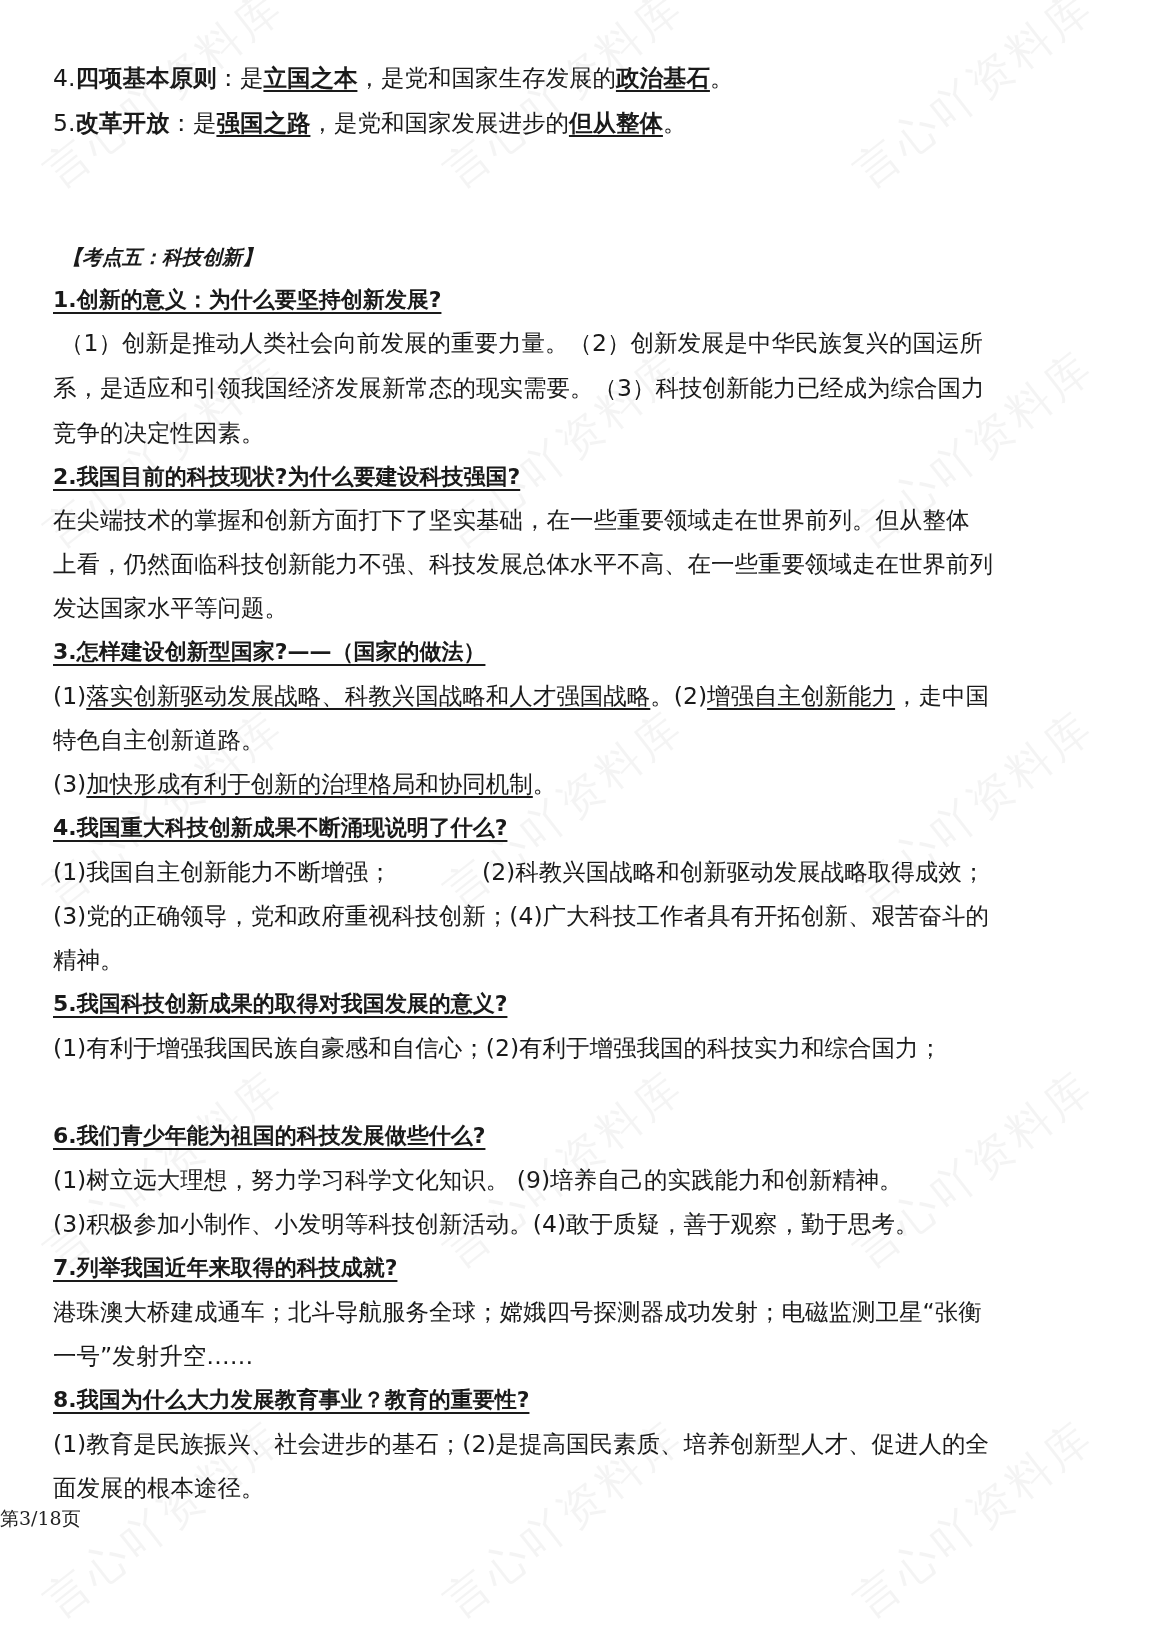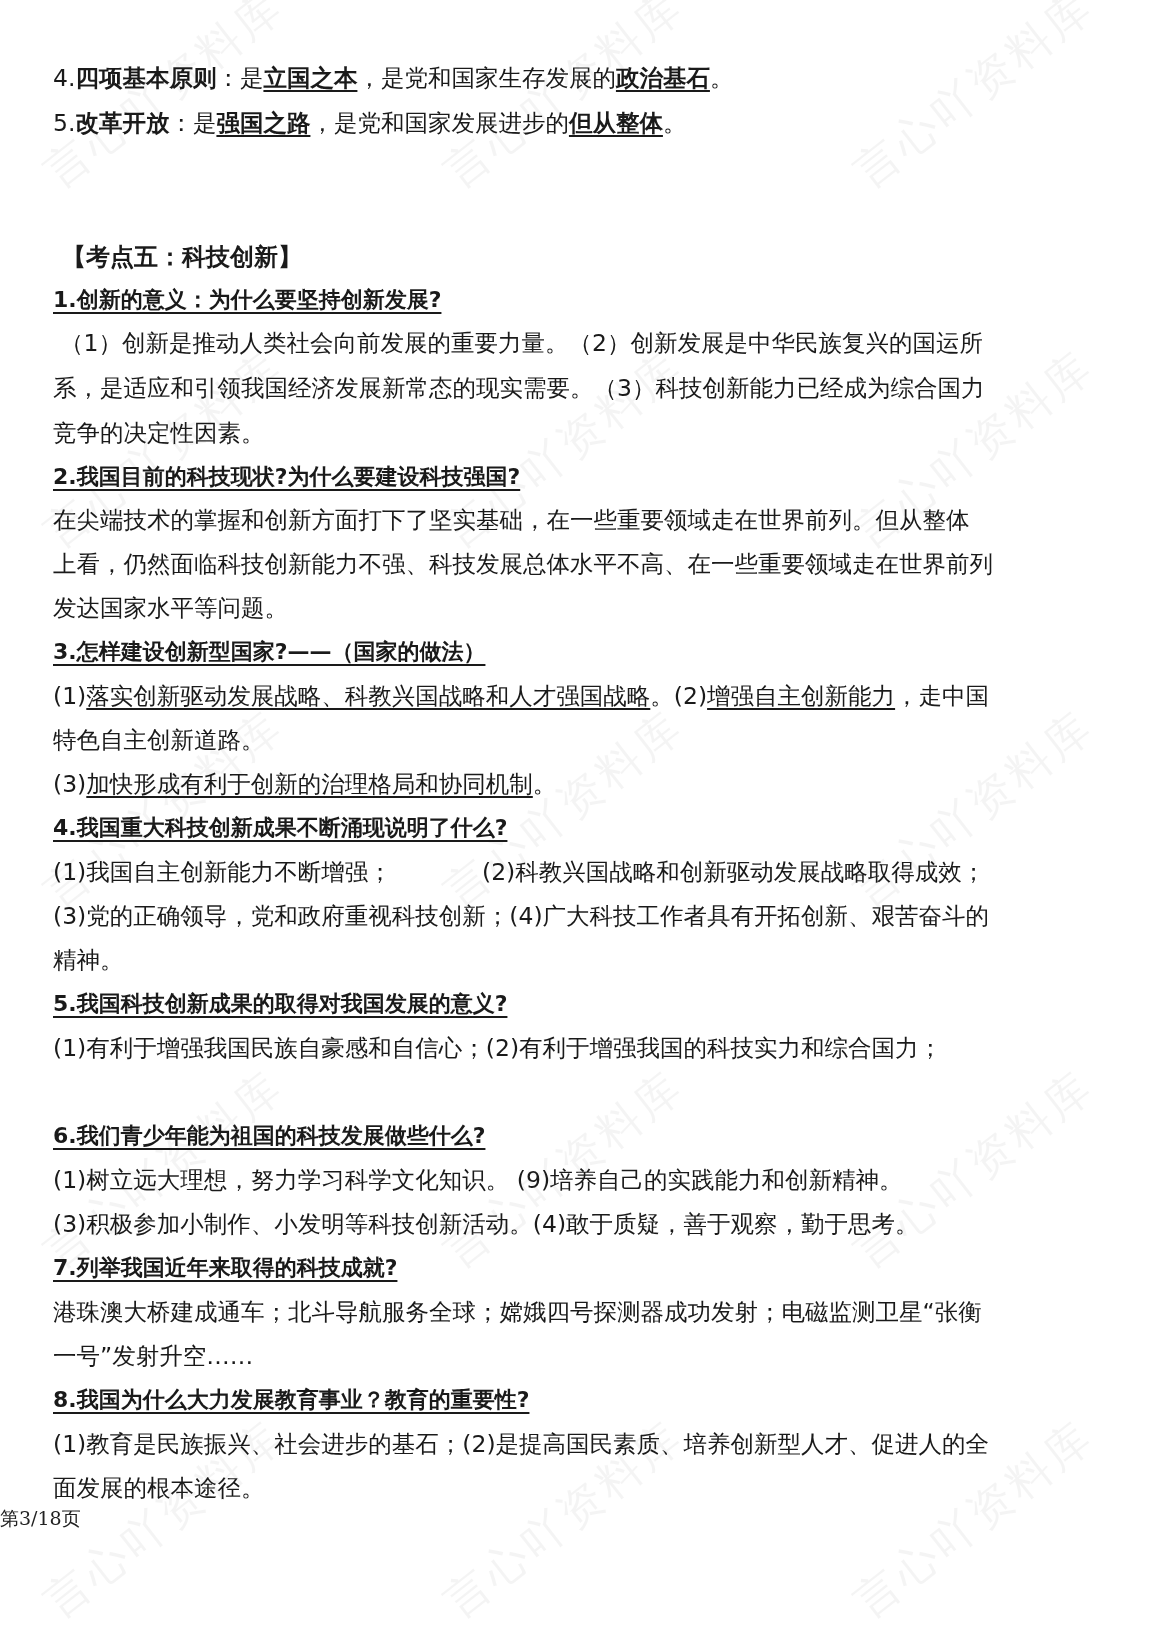--- a/index.html
+++ b/index.html
@@ -12,21 +12,21 @@
     position: absolute; font-size: 44px; color: rgba(0,0,0,0.045);
     transform: rotate(-38deg); white-space: nowrap; letter-spacing: 4px;
   }
   .page { position: absolute; left: 0; top: 0; width: 925px; height: 1635px; z-index: 1; }
   .line {
     position: absolute; left: 53px; font-size: 23.5px; line-height: 30px; white-space: nowrap;
   }
   .b { font-weight: bold; }
   .u { text-decoration: underline; text-underline-offset: 4px; text-decoration-thickness: 1.5px; }
   .q { font-weight: bold; text-decoration: underline; text-underline-offset: 5px; text-decoration-thickness: 2px; font-size: 22px; }
-  .section-title { font-weight: bold; font-size: 24px; left: 62px; }
+  .section-title { font-weight: bold; font-size: 20px; left: 62px; font-style: italic; }
   .footer {
     position: absolute; top: 1506px; left: 0; width: 1157px; text-align: left;
     font-family: "DejaVu Serif", "Liberation Serif", serif; font-size: 19px; color: #222;
   }
 </style>
 </head>
 <body>
 
 <div class="watermark-layer">
   <div class="wm" style="left:20px;top:60px">言心吖资料库</div>

